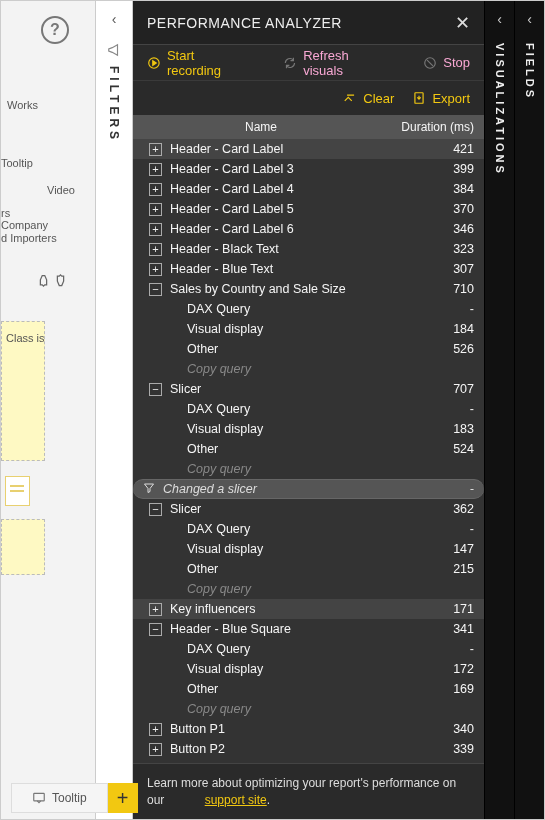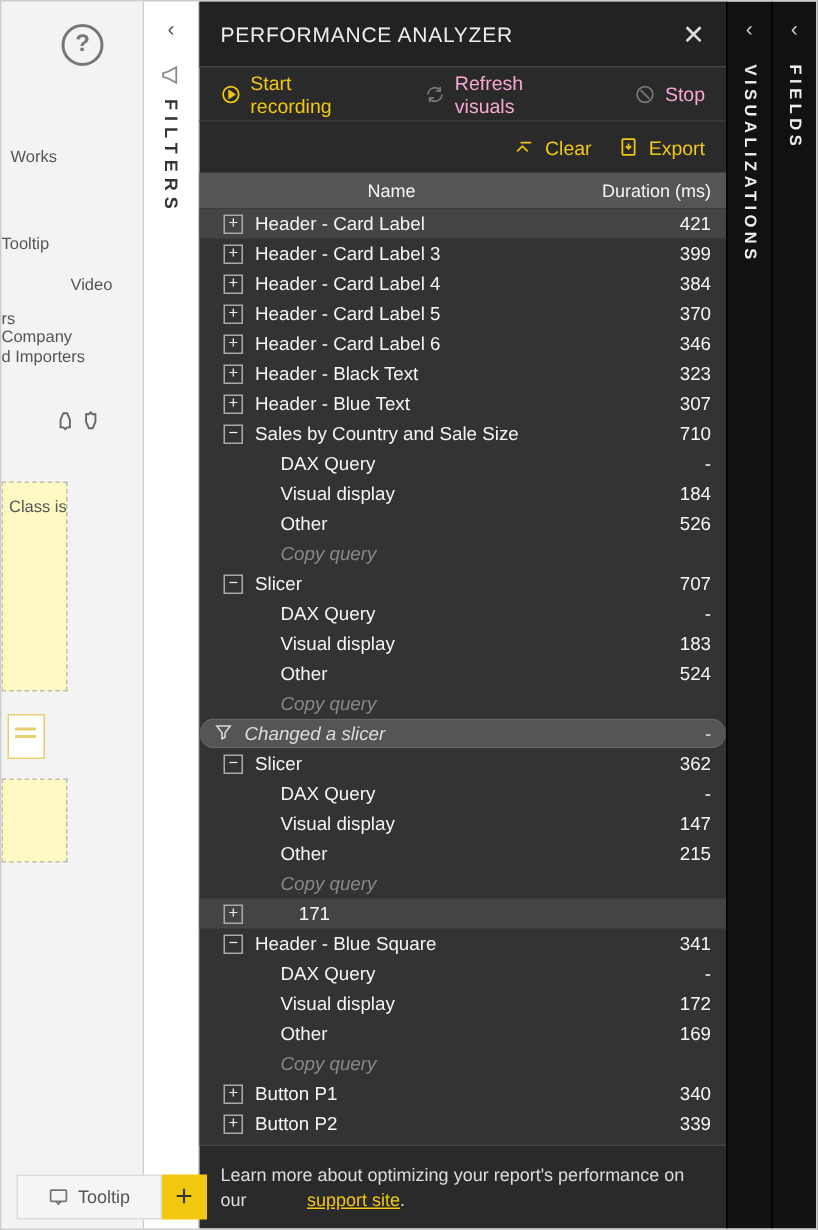--- a/index.html
+++ b/index.html
@@ -484,20 +484,21 @@
           <span class="label">Other</span>
           <span class="duration">215</span>
         </div>
         <div class="tree-row">
           <span class="child-indent"></span>
           <span class="label copy">Copy query</span>
         </div>
         <div class="tree-row selected">
           <span class="spacer" style="width: 6px;"></span>
           <span class="expander">+</span>
+          <span class="label">Key influencers</span>
           <span class="duration">171</span>
         </div>
         <div class="tree-row">
           <span class="spacer" style="width: 6px;"></span>
           <span class="expander">−</span>
           <span class="label">Header - Blue Square</span>
           <span class="duration">341</span>
         </div>
         <div class="tree-row">
           <span class="child-indent"></span>

